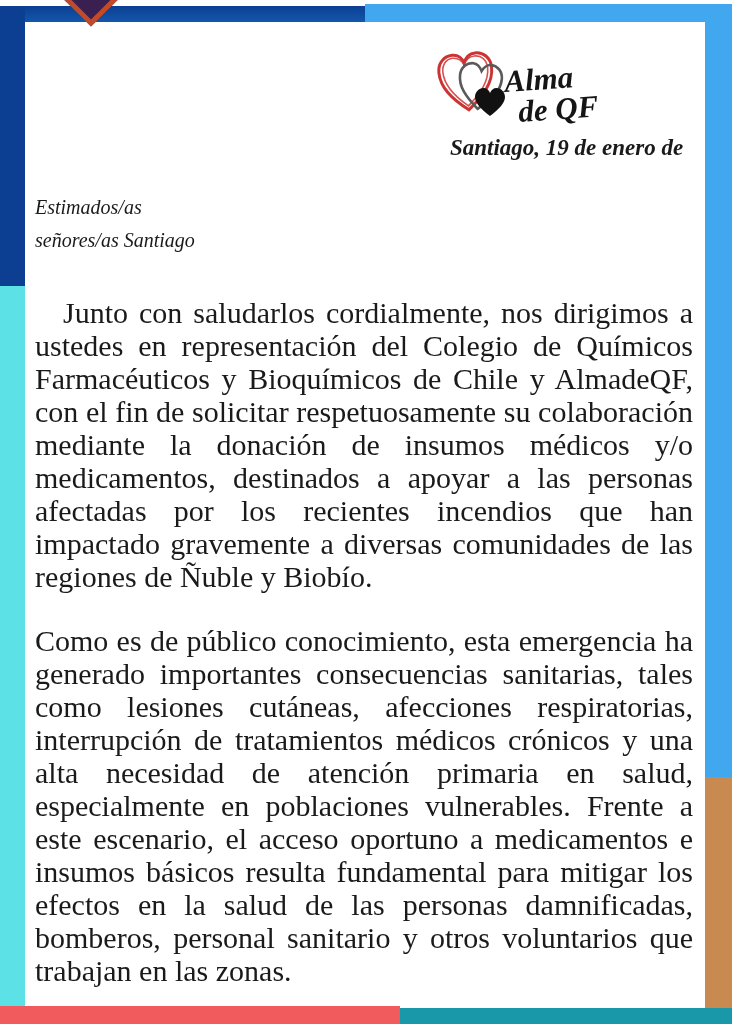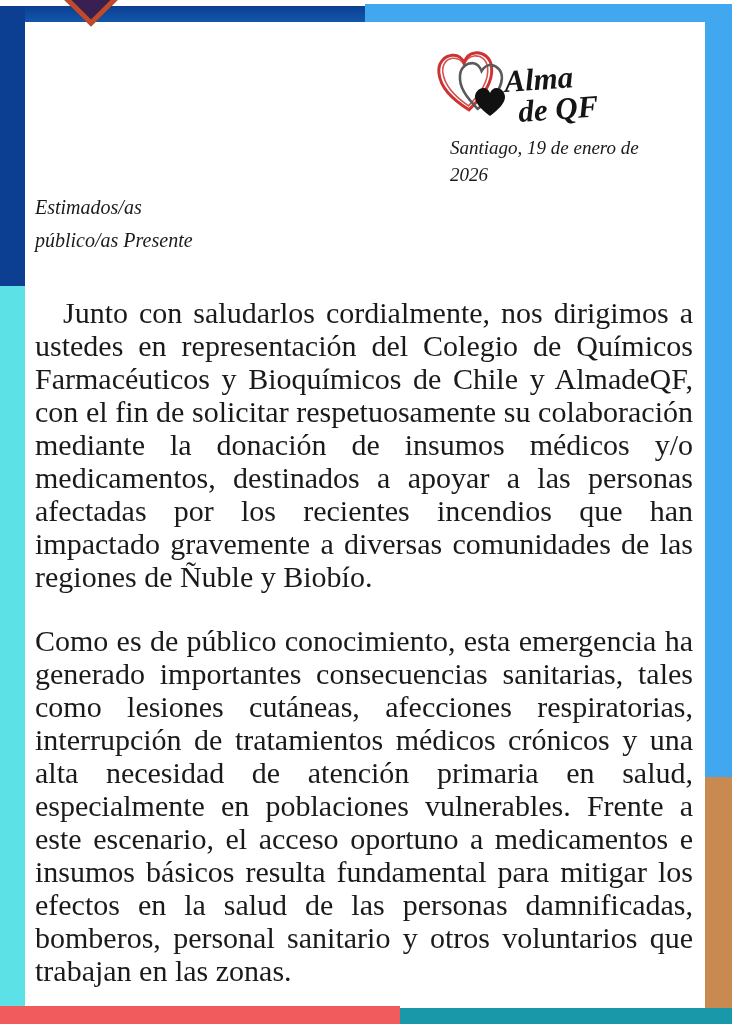--- a/index.html
+++ b/index.html
@@ -53,22 +53,23 @@
     font-style: italic; font-weight: bold;
     fill: #151515;
   }
 
   
   .date-block {
     position: absolute;
     left: 450px; top: 134px;
     width: 256px;
     font-style: italic;
-    font-size: 19px; line-height: 27px;
+    font-size: 23px; line-height: 27px;
     z-index: 1;
+    font-weight: bold;
   }
   .salutation {
     position: absolute;
     left: 35px; top: 191px;
     font-size: 20px; line-height: 33px;
     z-index: 1;
     font-style: italic;
   }
   .letter-body {
     position: absolute;
@@ -111,25 +112,24 @@
       <path class="heart-black" d="M15 28 C6 21 0 15 0 9 C0 4 4 0 8.5 0 C11.5 0 14 2 15 5 C16 2 18.5 0 21.5 0 C26 0 30 4 30 9 C30 15 24 21 15 28 Z"></path>
     </g>
 
     <text class="logo-script" x="72" y="44" font-size="31" transform="rotate(-4 72 44)">Alma</text>
     <text class="logo-script" x="86" y="74" font-size="31" transform="rotate(-4 86 74)">de QF</text>
   </svg>
 </div>
 
 <div class="date-block">
   <div>Santiago, 19 de enero de</div>
-  <div>2026</div>
 </div>
 
 <div class="salutation">
   <div>Estimados/as</div>
-  <div>público/as Presente</div>
+  <div>señores/as Santiago</div>
 </div>
 
 <div class="letter-body">
   <p class="indent-first">Junto con saludarlos cordialmente, nos dirigimos a ustedes en representación del Colegio de Químicos Farmacéuticos y Bioquímicos de Chile y AlmadeQF, con el fin de solicitar respetuosamente su colaboración mediante la donación de insumos médicos y/o medicamentos, destinados a apoyar a las personas afectadas por los recientes incendios que han impactado gravemente a diversas comunidades de las regiones de Ñuble y Biobío.</p>
   <p>Como es de público conocimiento, esta emergencia ha generado importantes consecuencias sanitarias, tales como lesiones cutáneas, afecciones respiratorias, interrupción de tratamientos médicos crónicos y una alta necesidad de atención primaria en salud, especialmente en poblaciones vulnerables. Frente a este escenario, el acceso oportuno a medicamentos e insumos básicos resulta fundamental para mitigar los efectos en la salud de las personas damnificadas, bomberos, personal sanitario y otros voluntarios que trabajan en las zonas.</p>
   <p class="stretch-last">En este contexto, solicitamos su valioso apoyo mediante la donación de productos en buen estado y no vencidos,</p>
 </div>
 
 </body></html>

